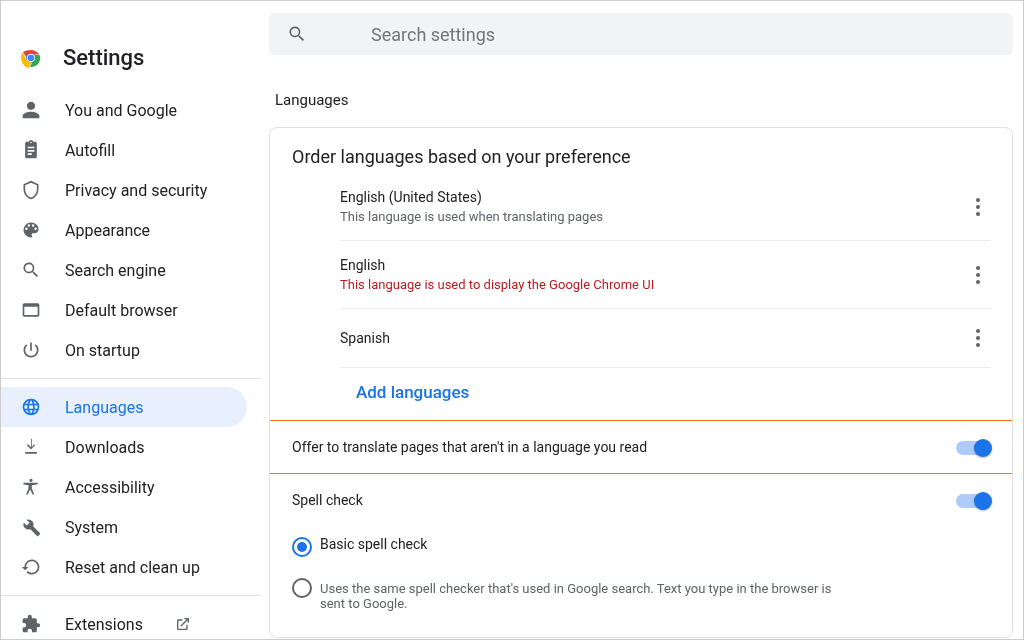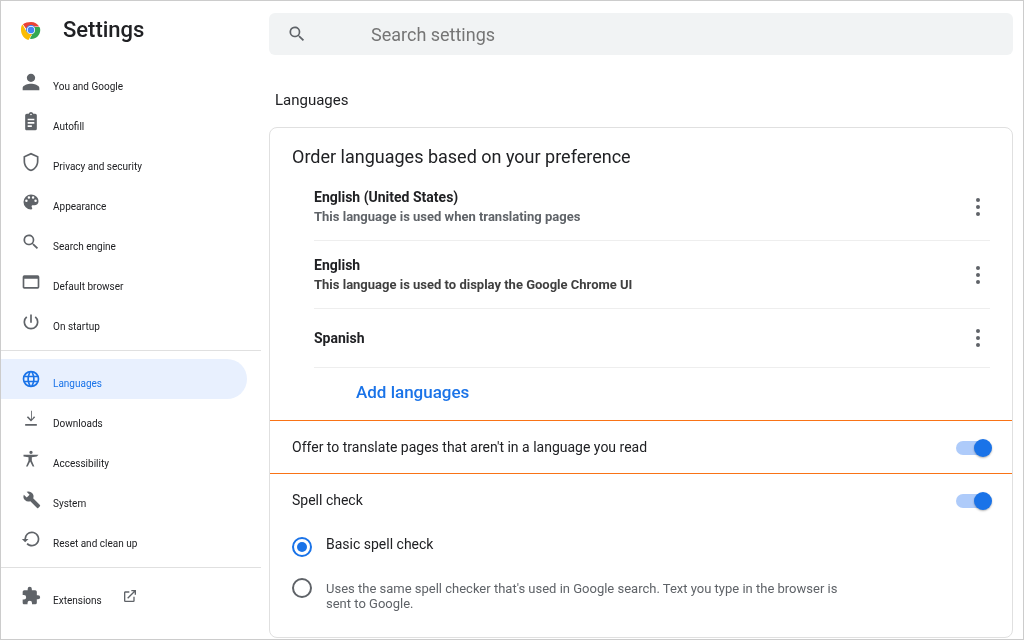--- a/index.html
+++ b/index.html
@@ -1,60 +1,60 @@
 <!DOCTYPE html>
 <html><head>
 <meta charset="utf-8">
 <style>
 * { box-sizing: border-box; margin: 0; padding: 0; font-family: Roboto, "Segoe UI", Arial, sans-serif; }
 body { width: 1024px; height: 640px; overflow: hidden; background: #fff; border: 1px solid #ccc; }
 .container { display: flex; height: 100%; }
 
-.sidebar { width: 260px; display: flex; flex-direction: column; padding-top: 12px; }
+.sidebar { width: 260px; display: flex; flex-direction: column; padding-top: 12px; margin-top: 28px; }
 .brand { display: flex; align-items: center; gap: 20px; padding: 4px 18px 20px 18px; }
 .brand-title { font-size: 22px; font-weight: 500; color: #202124; }
 .chrome-logo { width: 24px; height: 24px; }
 
 .nav { display: flex; flex-direction: column; }
-.nav-item { display: flex; align-items: flex-end; gap: 12px; padding: 10px 20px; font-size: 10px; color: #202124; cursor: pointer; }
+.nav-item { display: flex; align-items: flex-end; gap: 24px; padding: 10px 20px; font-size: 16px; color: #202124; cursor: pointer; }
 .nav-item .icon { width: 20px; height: 20px; display: flex; align-items: center; justify-content: center; color: #5f6368; }
 .nav-item.active { background: #e8f0fe; color: #1a73e8; border-top-right-radius: 24px; border-bottom-right-radius: 24px; margin-right: 14px;}
 .nav-item.active .icon { color: #1a73e8; }
 .nav-sep { height: 1px; background: #e0e0e0; margin: 8px 0 8px 0; }
 .ext-row .open-icon { margin-left: 6px; }
 
 .main { flex: 1; display: flex; flex-direction: column; padding: 12px 10px 0 8px; overflow: hidden; }
 .search-bar { background: #f1f3f4; border-radius: 6px; height: 42px; display: flex; align-items: center; padding: 0 18px; color: #5f6368; gap: 18px; }
 .search-bar input { border: none; background: transparent; outline: none; font-size: 18px; color: #a16207; flex:1;margin-left:46px; }
 
 .section-title { font-size: 15px; color: #202124; margin: 36px 0 18px 6px; }
 
 .card { border: 1px solid #e0e0e0; border-radius: 8px; overflow: hidden; }
 .card-heading { font-size: 18px; color: #202124; padding: 18px 22px 6px 22px; }
 
 .lang-list { padding: 0 22px 0 22px; }
-.lang-row { display: flex; align-items: center; padding: 16px 0; border-bottom: 1px solid #eee; margin-left: 22px; font-weight: bold;}
+.lang-row { display: flex; align-items: center; padding: 16px 0; border-bottom: 1px solid #eee; margin-left: 48px;}
 .lang-row:last-of-type { border-bottom: none; }
 .lang-info { flex: 1; }
 .lang-name { font-size: 14px; color: #202124; }
 .lang-sub { font-size: 13px; color: #5f6368; margin-top: 4px; }
-.lang-sub.green { color: #404040; }
+.lang-sub.green { color: #b91c1c; }
 .kebab { width: 24px; display: flex; flex-direction: column; align-items: center; gap: 3px; cursor: pointer; padding: 4px; color:#5f6368;}
 .kebab span { width: 4px; height: 4px; background: #5f6368; border-radius: 50%; }
 
 .add-link { color: #1a73e8; font-size: 17px; font-weight: 500; cursor: pointer; padding: 14px 0 18px 64px; }
 
 .setting-row { display: flex; align-items: flex-end; padding: 18px 22px; border-top: 1px solid #f97316; }
 .setting-row .label { flex: 1; font-size: 14px; color: #202124; }
 
 .toggle { width: 34px; height: 14px; background: #aecbfa; border-radius: 8px; position: relative; cursor: pointer; }
 .toggle .knob { width: 18px; height: 18px; background: #1a73e8; border-radius: 50%; position: absolute; top: -2px; right: -2px; box-shadow: 0 1px 2px rgba(0,0,0,.3);}
 
 .radio-group { padding: 0 22px 16px 22px; }
-.radio-row { display: flex; align-items: flex-start; gap: 14px; padding: 10px 0; }
+.radio-row { display: flex; align-items: flex-start; gap: 8px; padding: 10px 0; }
 .radio { width: 20px; height: 20px; border: 2px solid #5f6368; border-radius: 50%; display:flex; align-items:center; justify-content:center; flex-shrink:0; margin-top:1px; cursor:pointer;}
 .radio.selected { border-color: #1a73e8; }
 .radio.selected::after { content:""; width:10px; height:10px; background:#1a73e8; border-radius:50%; }
 .radio-label { font-size: 14px; color: #202124; }
 .radio-sub { font-size: 13px; color: #5f6368; margin-top: 4px; max-width: 520px; }
 
 svg { display: block; }
 </style>
 </head>
 <body>

